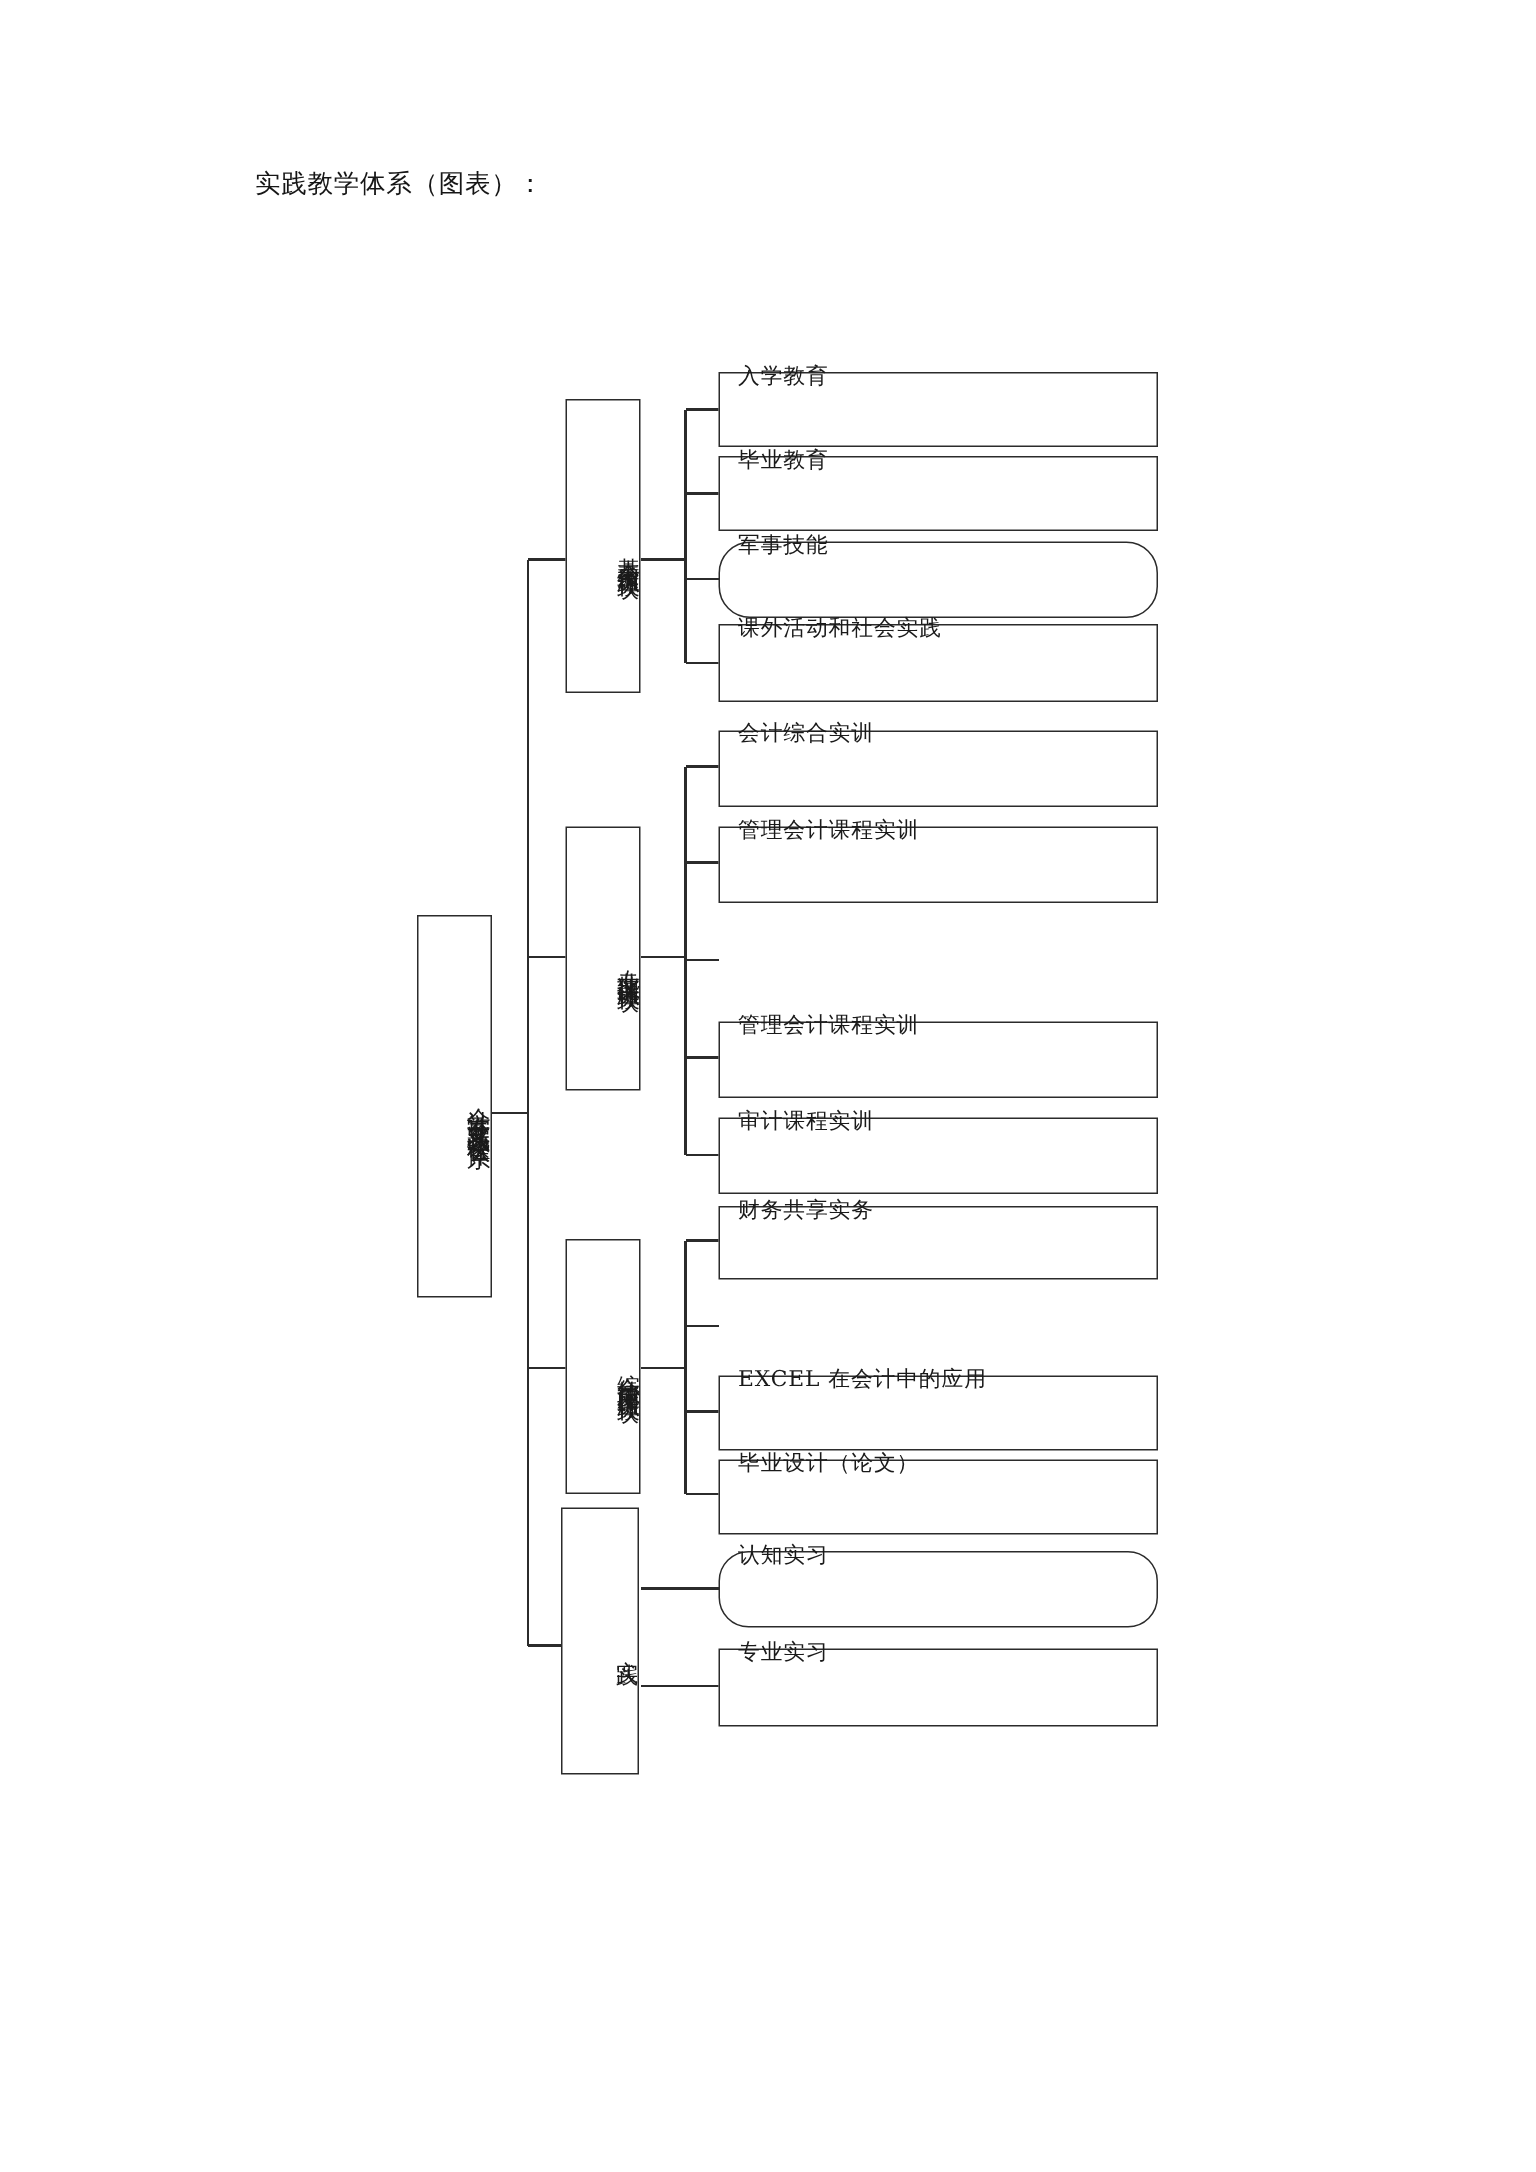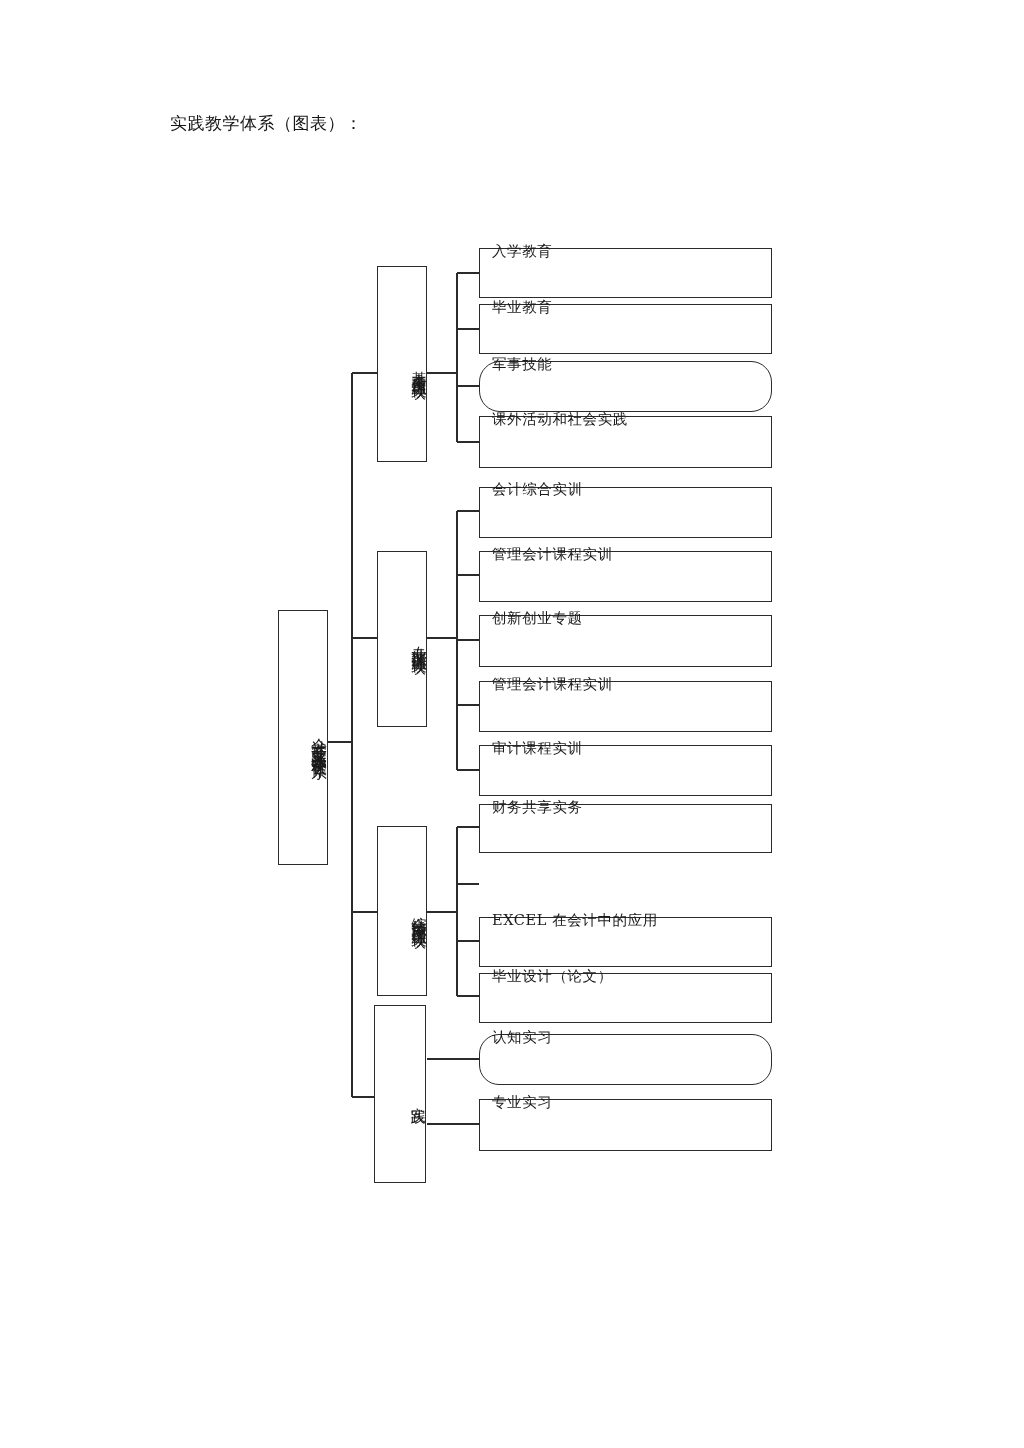--- a/index.html
+++ b/index.html
@@ -192,23 +192,20 @@
     <div class="node leaf" style="left:427px; top:416px; width:293px; height:52px;">
       <span class="node-label">课外活动和社会实践</span>
     </div>
 
     <div class="node leaf" style="left:427px; top:487px; width:293px; height:51px;font-family:Liberation Mono, monospace;">
       <span class="node-label">会计综合实训</span>
     </div>
     <div class="node leaf" style="left:427px; top:551px; width:293px; height:51px;">
       <span class="node-label">管理会计课程实训</span>
     </div>
-    <div class="node leaf" style="left:427px; top:615px; width:293px; height:52px;">
-      <span class="node-label">创新创业专题</span>
-    </div>
     <div class="node leaf" style="left:427px; top:745px; width:293px; height:51px;">
       <span class="node-label">审计课程实训</span>
     </div>
     <div class="node leaf" style="left:427px; top:681px; width:293px; height:51px;">
       <span class="node-label">管理会计课程实训</span>
     </div>
 
     <div class="node leaf" style="left:427px; top:804px; width:293px; height:49px;">
       <span class="node-label">财务共享实务</span>
     </div>

